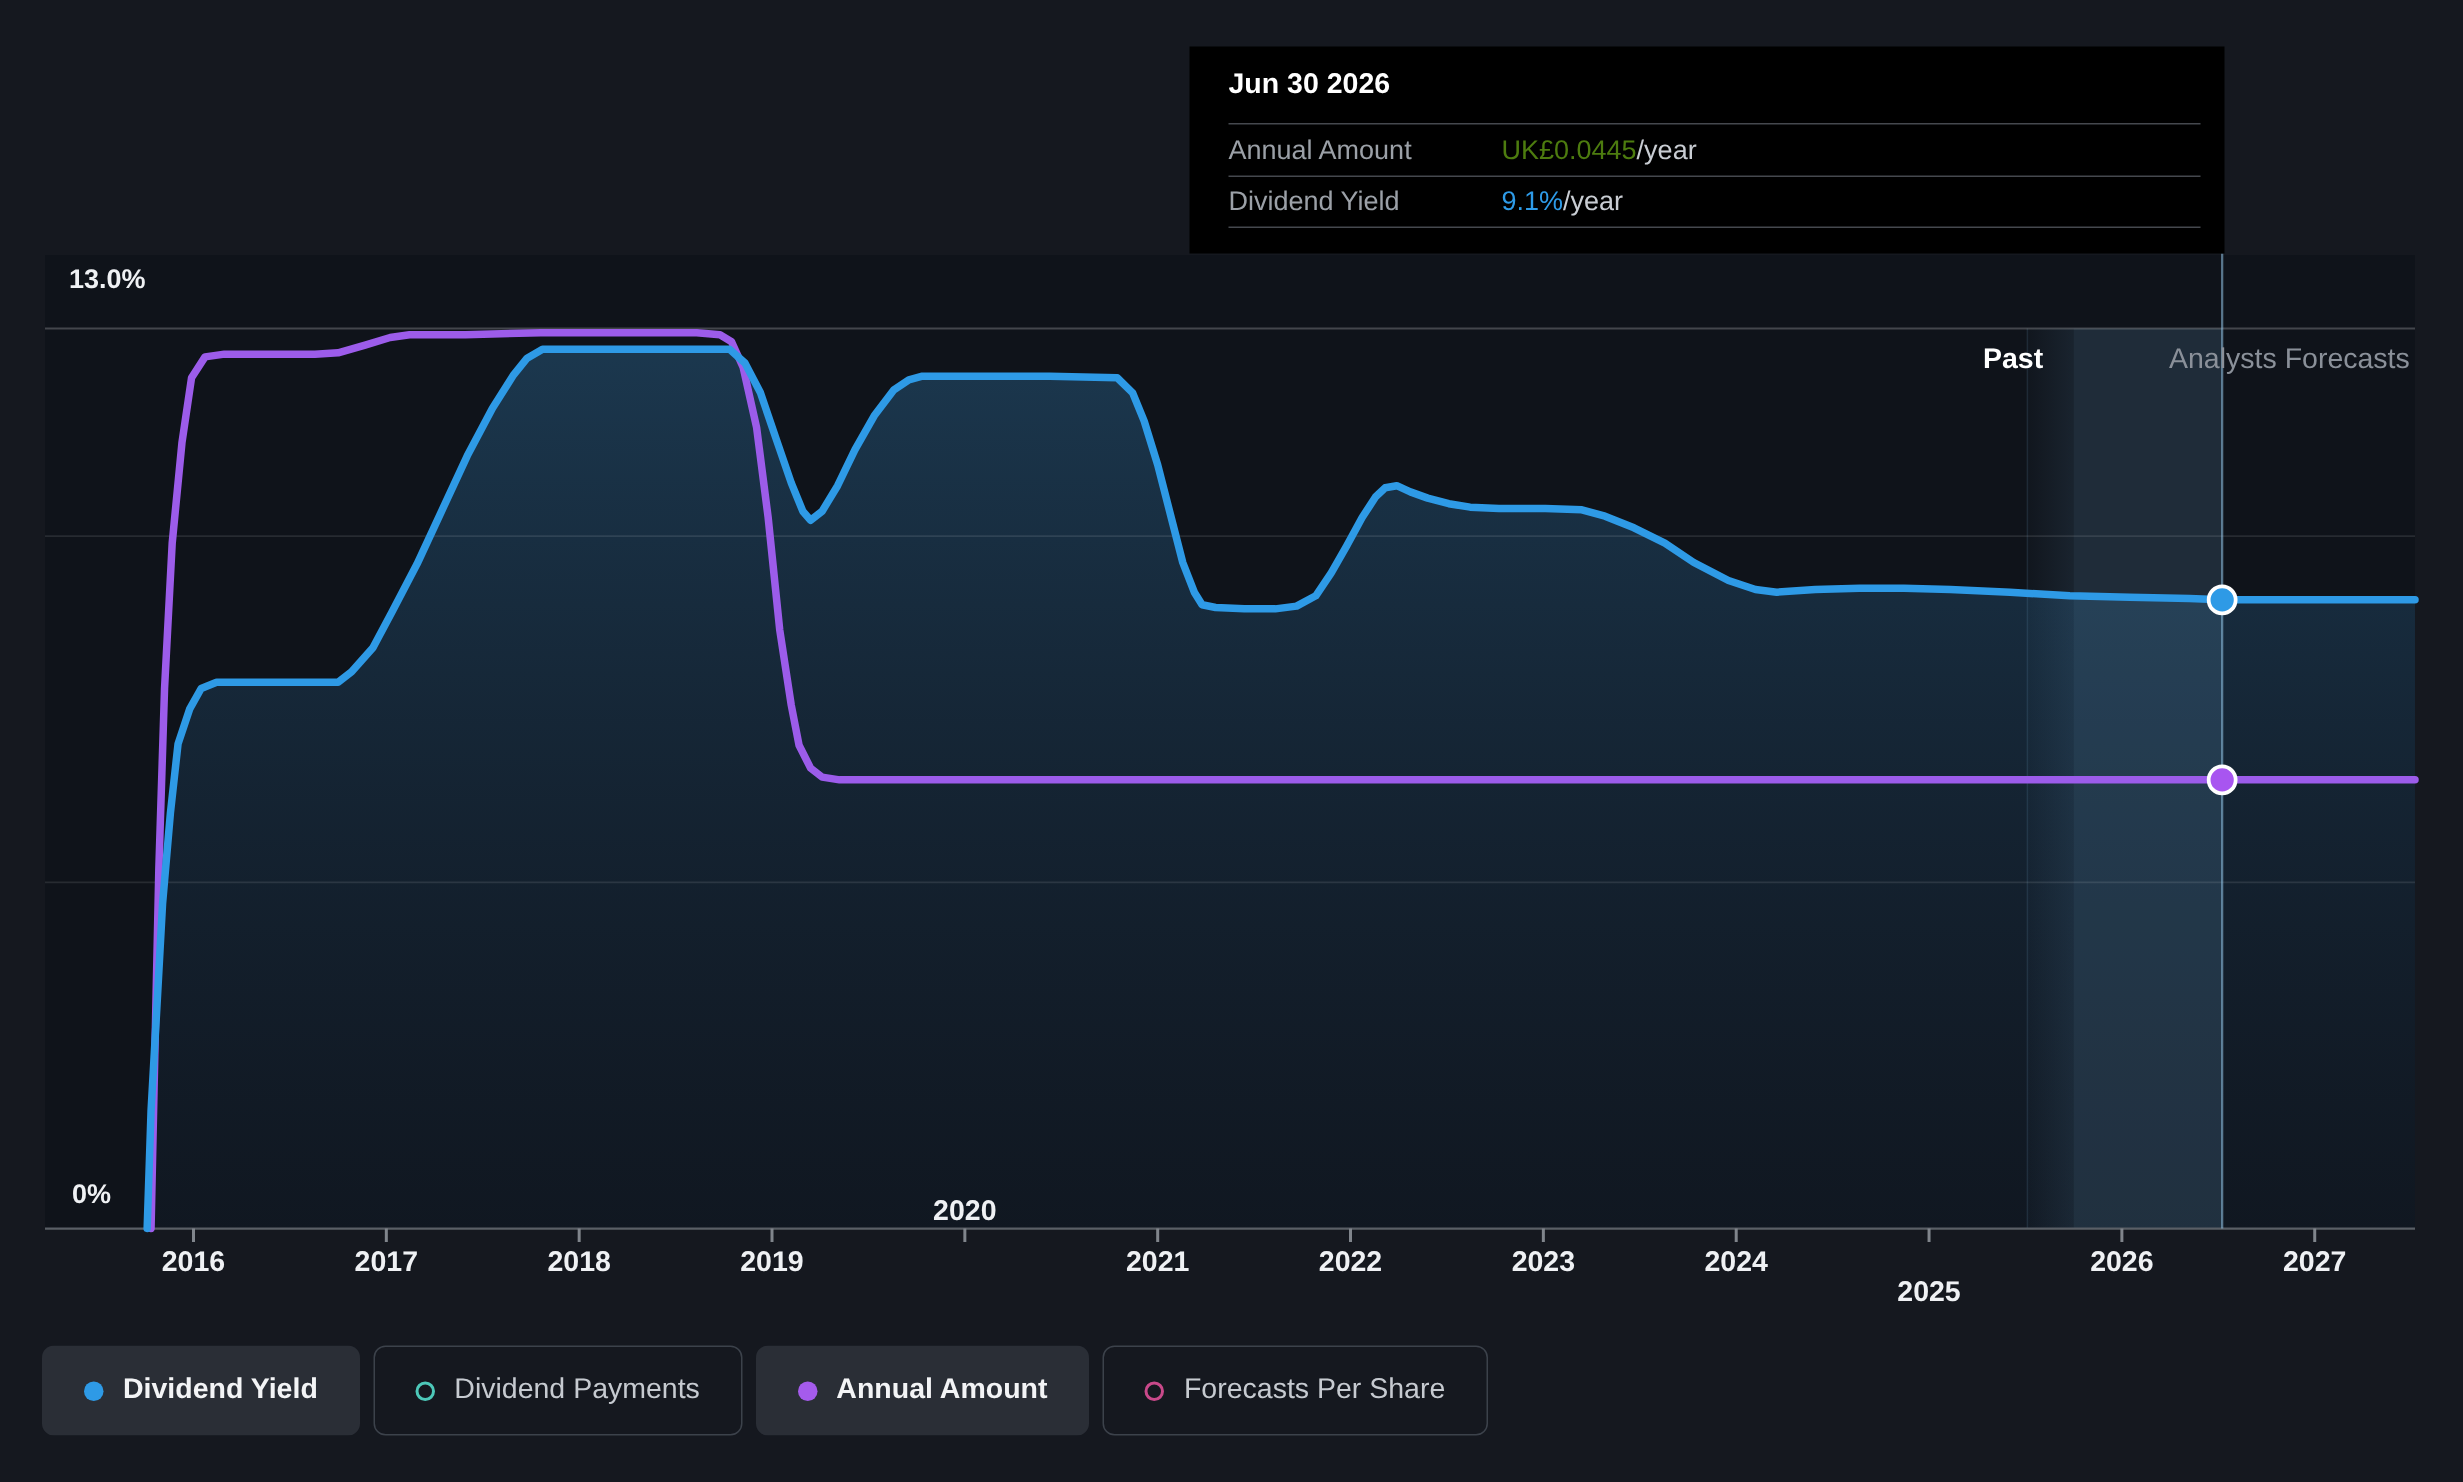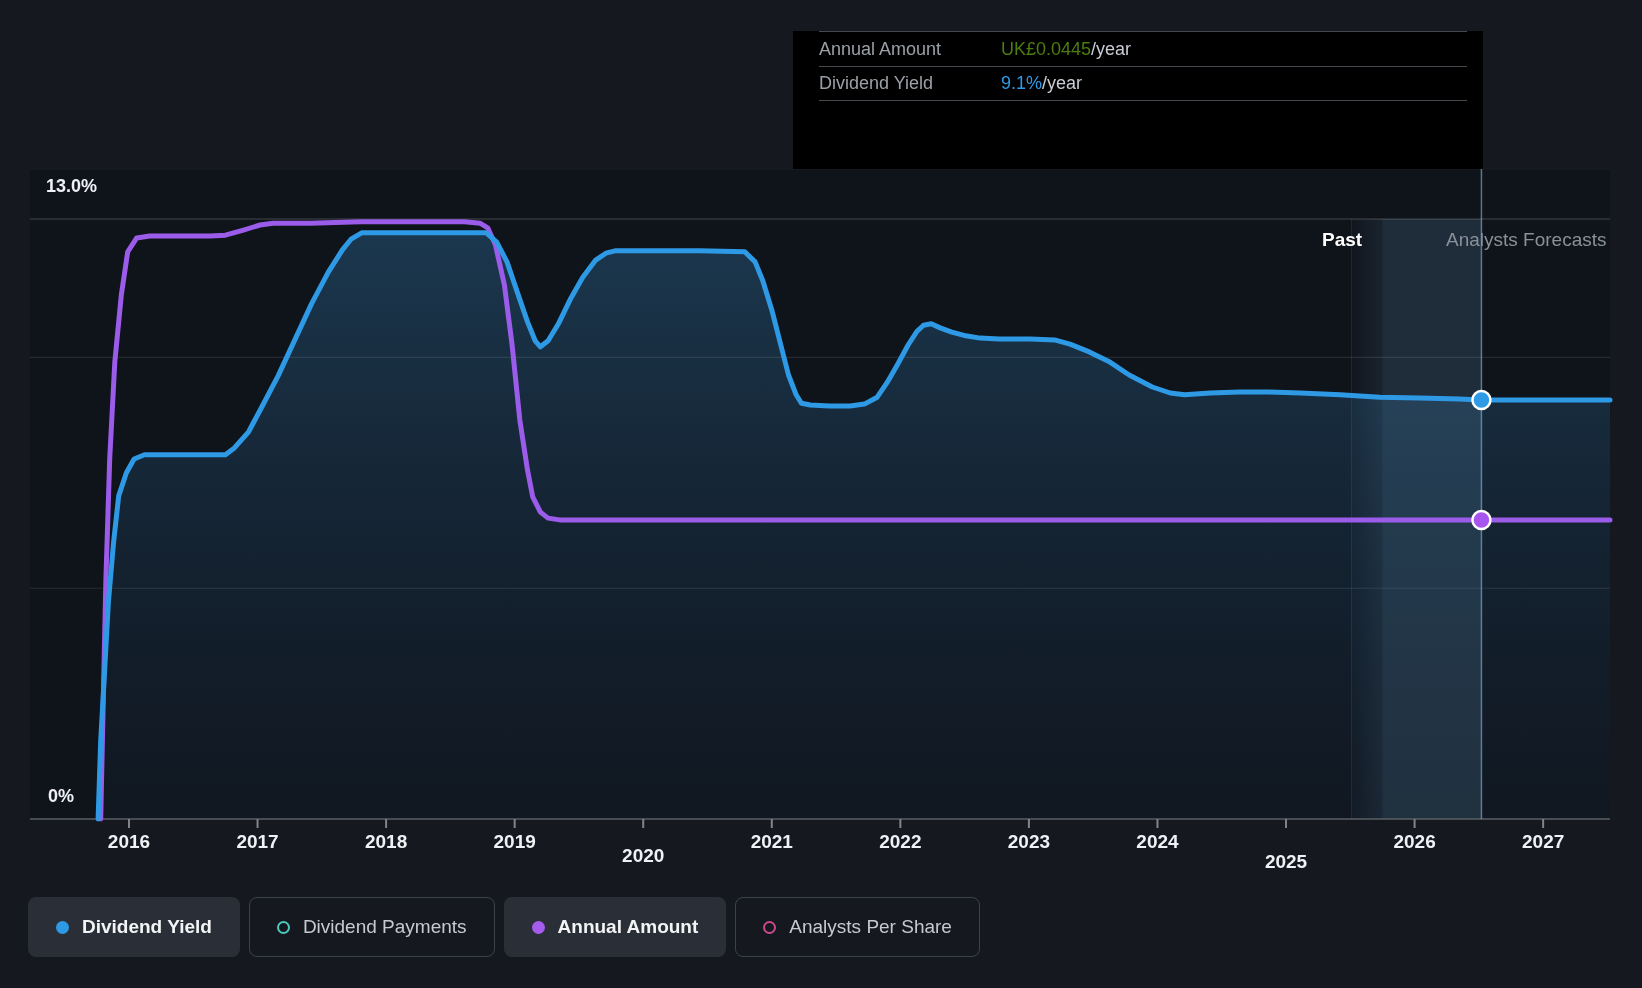--- a/index.html
+++ b/index.html
@@ -79,34 +79,35 @@
   </svg>
 
   <div class="axis-label" style="left:46px;top:176px;">13.0%</div>
   <div class="axis-label" style="left:48px;top:786px;">0%</div>
 
   <div class="x-labels" id="x-labels">
       <div class="x-label" style="left: 88.991px; top: 831px;">2016</div>
       <div class="x-label" style="left: 217.551px; top: 831px;">2017</div>
       <div class="x-label" style="left: 346.111px; top: 831px;">2018</div>
       <div class="x-label" style="left: 474.67px; top: 831px;">2019</div>
-      <div class="x-label" style="left: 603.23px; top: 845px;">2020</div>
+      <div class="x-label" style="left: 603.23px; top: 797px;">2020</div>
       <div class="x-label" style="left: 731.79px; top: 831px;">2021</div>
       <div class="x-label" style="left: 860.35px; top: 831px;">2022</div>
       <div class="x-label" style="left: 988.91px; top: 831px;">2023</div>
       <div class="x-label" style="left: 1117.47px; top: 831px;">2024</div>
       <div class="x-label" style="left: 1246.03px; top: 831px; margin-top: 20px;">2025</div>
       <div class="x-label" style="left: 1374.59px; top: 831px;">2026</div>
       <div class="x-label" style="left: 1503.15px; top: 831px;">2027</div>
     </div>
 
   <div class="zone-label zone-past" style="left:1322px;">Past</div>
   <div class="zone-label zone-forecast" style="left:1400px;margin-left:46px;">Analysts Forecasts</div>
 
   <div class="tooltip">
+    <div class="tooltip-title">Jun 30 2026</div>
     <div class="tooltip-row">
       <span class="lbl">Annual Amount</span>
       <span class="val" style="color: #4d7c0f;">UK£0.0445</span>
       <span class="sfx">/year</span>
     </div>
     <div class="tooltip-row">
       <span class="lbl">Dividend Yield</span>
       <span class="val" style="color: rgb(46, 155, 232);">9.1%</span>
       <span class="sfx">/year</span>
     </div>
@@ -120,17 +121,17 @@
     <div class="legend-btn inactive">
       <span class="legend-dot" style="border: 2px solid rgb(77, 200, 185); background: transparent;"></span>
       <span>Dividend Payments</span>
     </div>
     <div class="legend-btn active">
       <span class="legend-dot" style="background: rgb(165, 91, 236);"></span>
       <span>Annual Amount</span>
     </div>
     <div class="legend-btn inactive">
       <span class="legend-dot" style="border: 2px solid rgb(201, 73, 138); background: transparent;"></span>
-      <span>Analysts Per Share</span>
+      <span>Forecasts Per Share</span>
     </div>
   </div>
 
 </div>
 
 </body></html>

